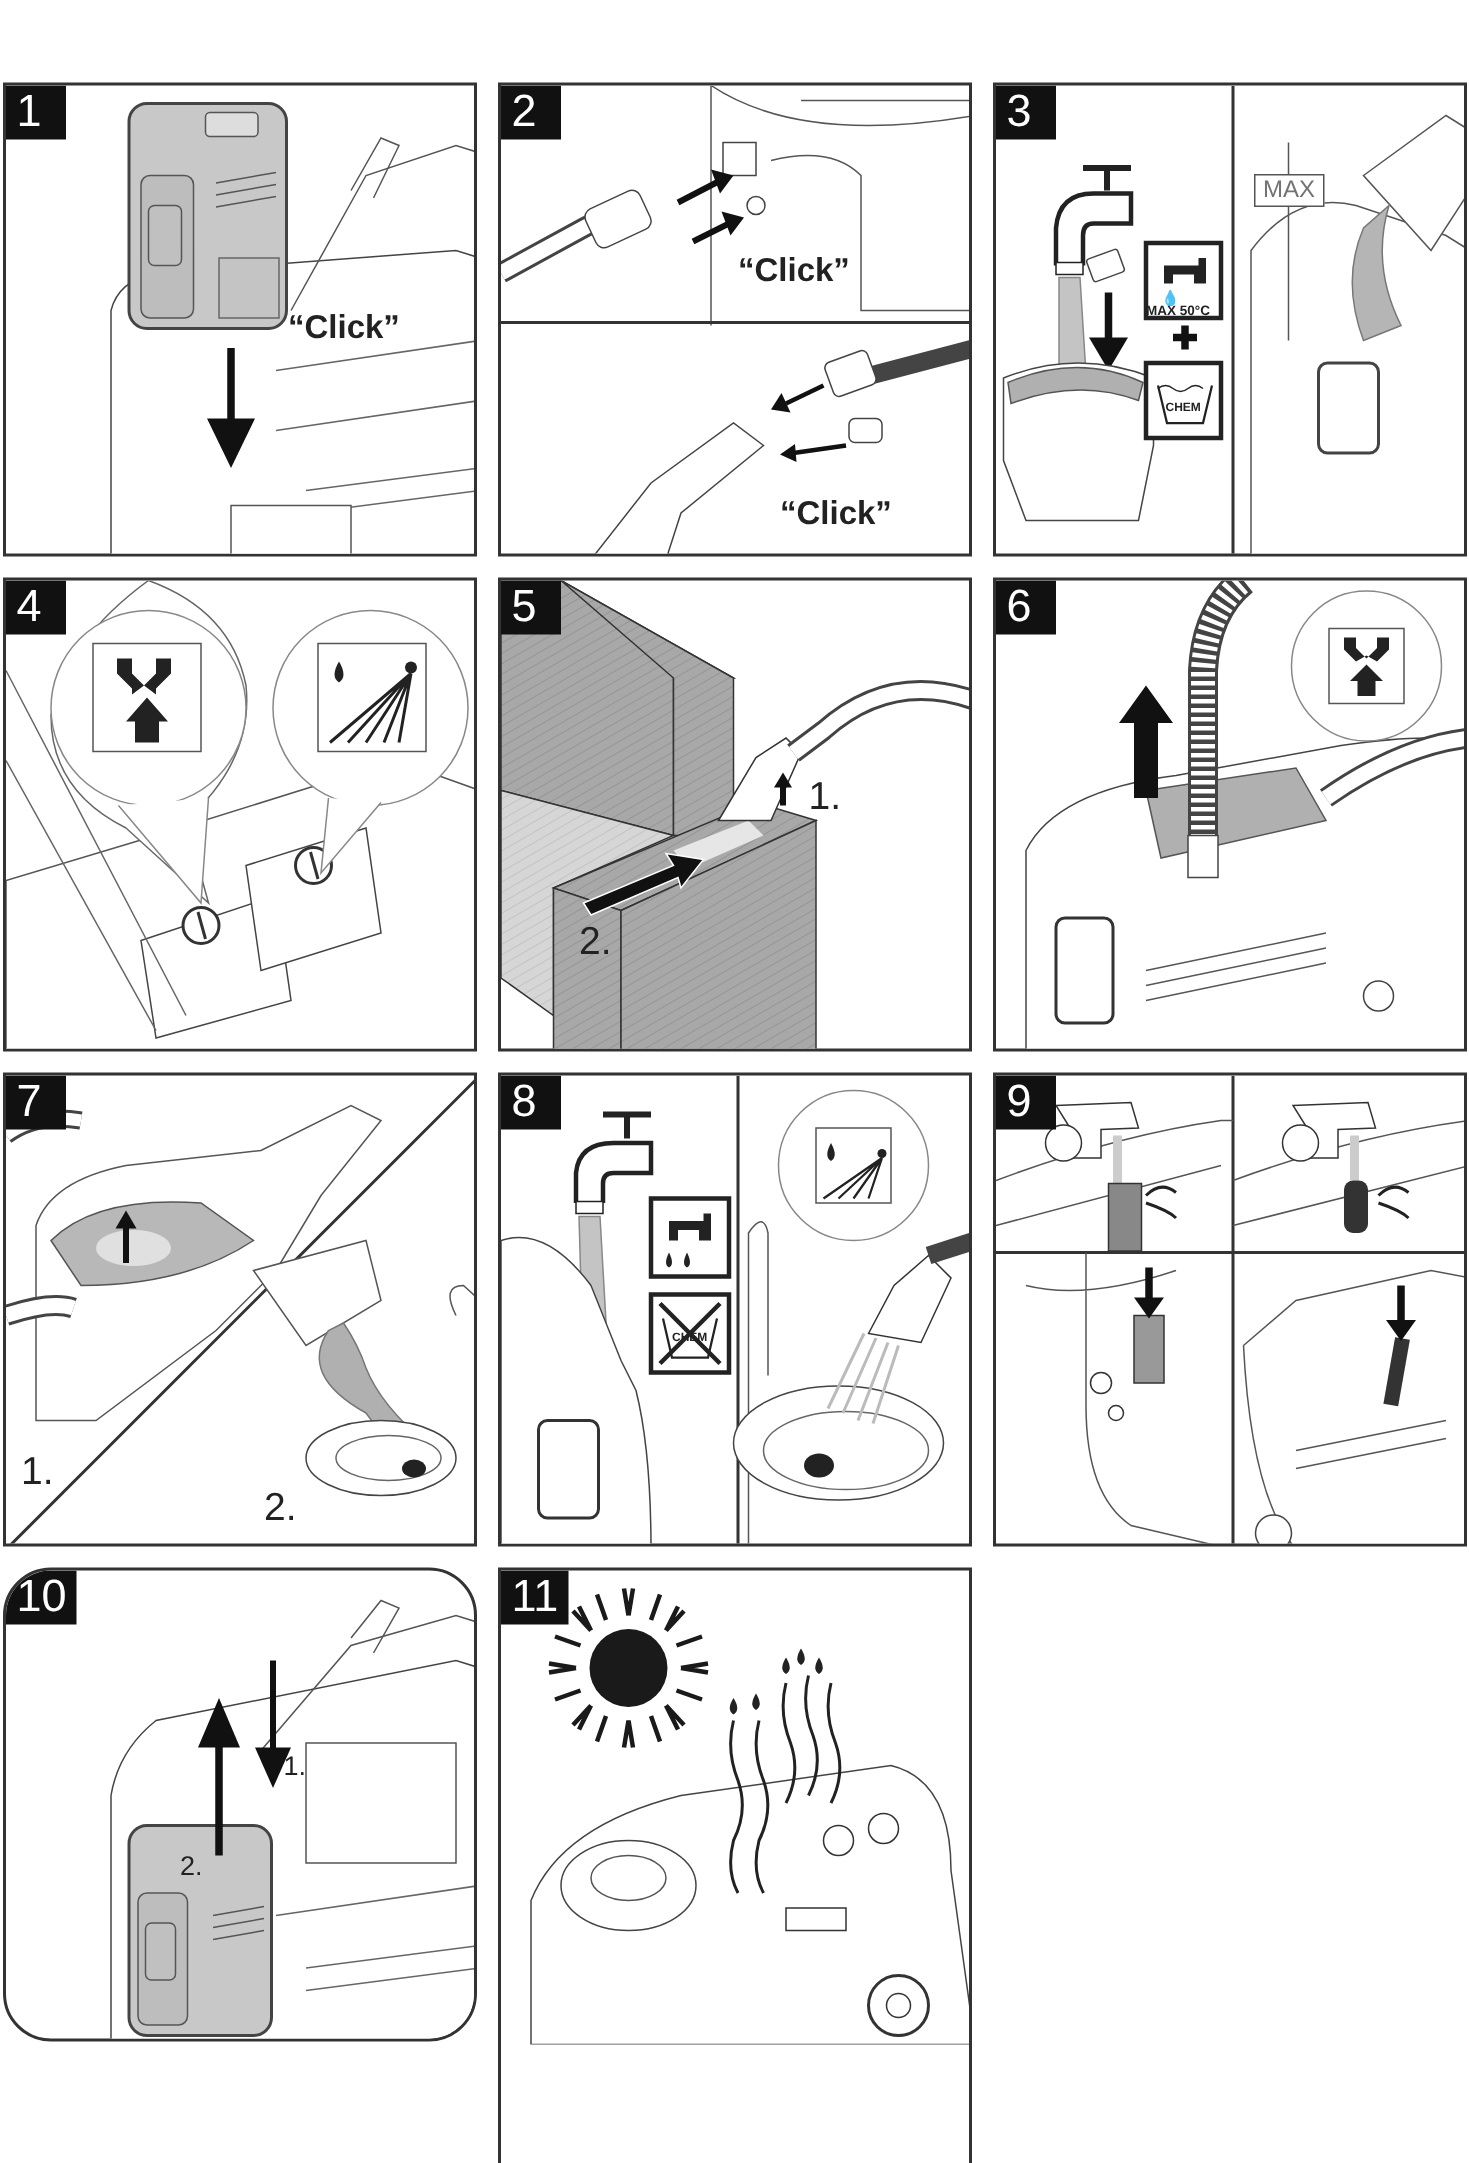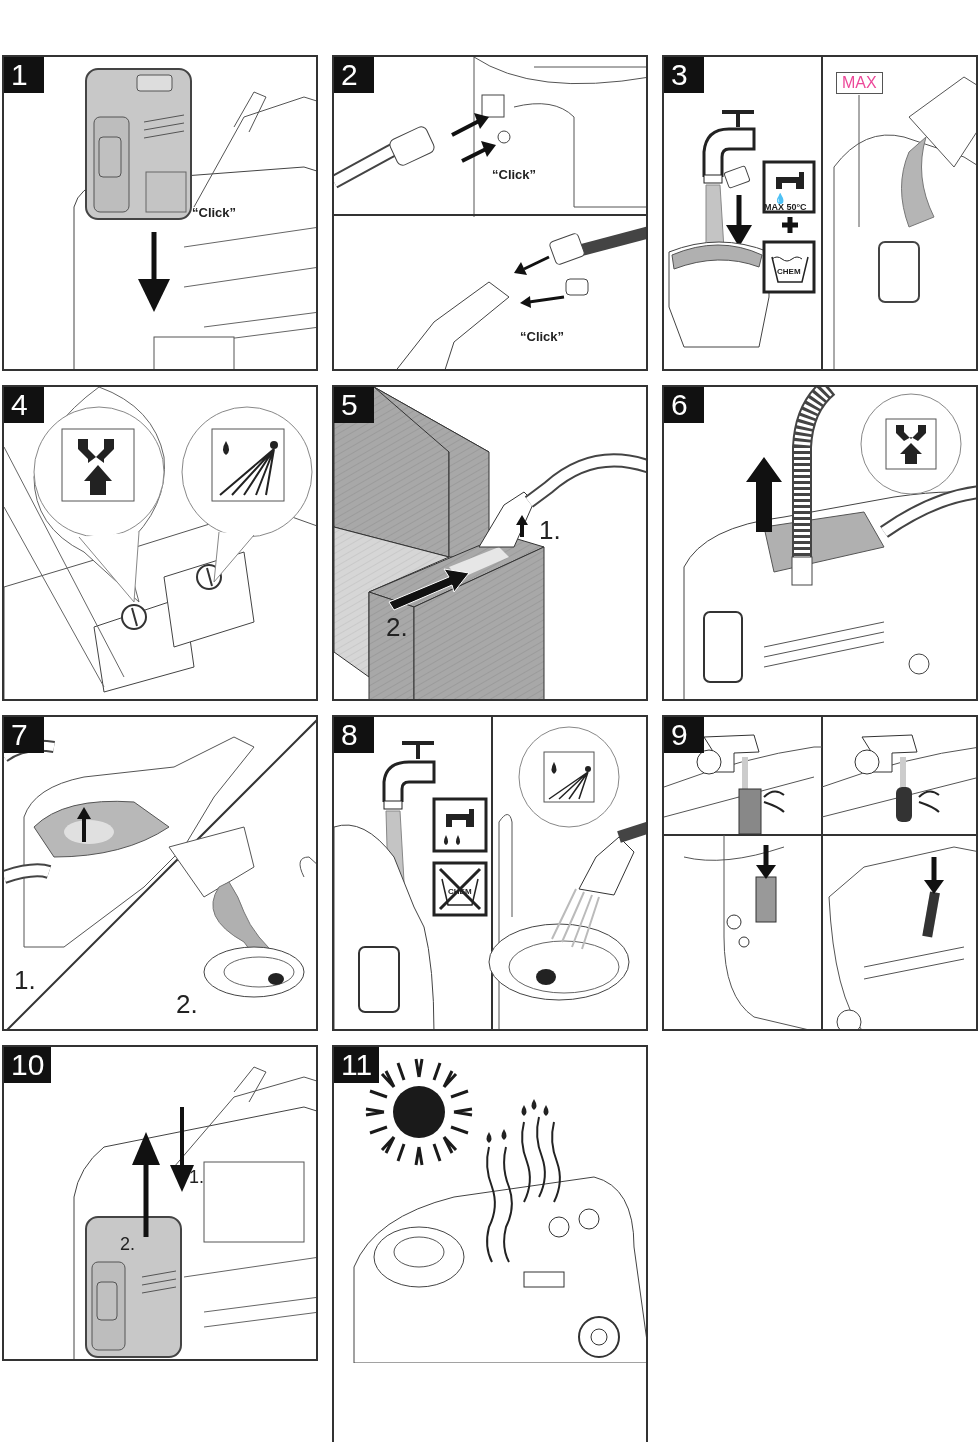--- a/index.html
+++ b/index.html
@@ -1,22 +1,22 @@
 <!DOCTYPE html>
 <html><head>
 <meta charset="utf-8">
 <style>
   html,body{margin:0;padding:0;background:#fff;}
   body{width:979px;height:1442px;position:relative;overflow:hidden;font-family:"Liberation Sans",sans-serif;}
   .panel{position:absolute;border:2px solid #333;background:#fff;overflow:hidden;box-sizing:border-box;}
   .num{position:absolute;left:0;top:0;background:#111;color:#fff;font-size:30px;line-height:36px;padding:0 7px;min-width:26px;z-index:5;font-family:"Liberation Sans",sans-serif;}
   .lbl{position:absolute;font-size:26px;color:#222;z-index:4;}
-  .click{position:absolute;font-weight:bold;font-size:13px;color:#222;z-index:4;}
+  .click{position:absolute;font-weight:bold;font-size:22px;color:#222;z-index:4;}
   svg{position:absolute;left:0;top:0;}
-  .maxbox{position:absolute;border:1px solid #555;background:#fff;font-size:16px;padding:1px 5px;color:#ec4899;z-index:4;}
+  .maxbox{position:absolute;border:1px solid #555;background:#fff;font-size:16px;padding:1px 5px;color:#737373;z-index:4;margin-top:44px;}
   .smalltxt{position:absolute;font-size:9px;font-weight:bold;color:#222;z-index:4;text-align:center;}
   .chemtxt{position:absolute;font-size:8px;color:#222;z-index:4;font-weight:bold;}
 </style>
 </head>
 <body>
 
 <div class="panel" style="left:2px;top:55px;width:316px;height:316px;">
   <div class="num">1</div>
   <svg width="316" height="316">
     <path d="M70 316 L70 150 Q75 130 100 125 L300 110 L316 115 L316 316 Z" fill="#fff" stroke="#444"></path>
@@ -255,21 +255,21 @@
     <circle cx="80" cy="225" r="5" fill="#fff" stroke="#333"></circle>
     <path d="M165 180 L200 150 L290 130 L316 135 L316 316 L200 316 Q170 280 165 180" fill="#fff" stroke="#555"></path>
     <path d="M200 250 L300 230 M200 262 L300 242" stroke="#555"></path>
     <rect x="262" y="175" width="10" height="45" fill="#333" transform="rotate(10 267 198)"></rect>
     <path d="M270 140 L270 165" stroke="#111" stroke-width="5"></path>
     <polygon points="260,163 280,163 270,177" fill="#111"></polygon>
     <circle cx="185" cy="305" r="12" fill="#fff" stroke="#444"></circle>
   </svg>
 </div>
 
-<div class="panel" style="left:2px;top:1045px;width:316px;height:316px;">
+<div class="panel" style="left:2px;top:1045px;width:316px;height:316px;border-radius:32px;">
   <div class="num">10</div>
   <svg width="316" height="316">
     <path d="M70 316 L70 150 Q75 120 100 100 L300 60 L316 65 L316 316 Z" fill="#fff" stroke="#444"></path>
     <path d="M180 230 L316 210 M200 265 L316 250 M200 280 L316 265" stroke="#666" fill="none"></path>
     <path d="M170 120 L230 50 L300 30 L316 35" stroke="#555" fill="none"></path>
     <path d="M230 45 L250 20 L262 25 L245 55" stroke="#555" fill="none"></path>
     <rect x="200" y="115" width="100" height="80" fill="#fff" stroke="#555"></rect>
     <rect x="82" y="170" width="95" height="140" rx="12" fill="#c8c8c8" stroke="#444" stroke-width="2"></rect>
     <rect x="88" y="215" width="33" height="88" rx="6" fill="#bdbdbd" stroke="#555"></rect>
     <rect x="93" y="235" width="20" height="38" rx="4" fill="#c0c0c0" stroke="#555"></rect>

